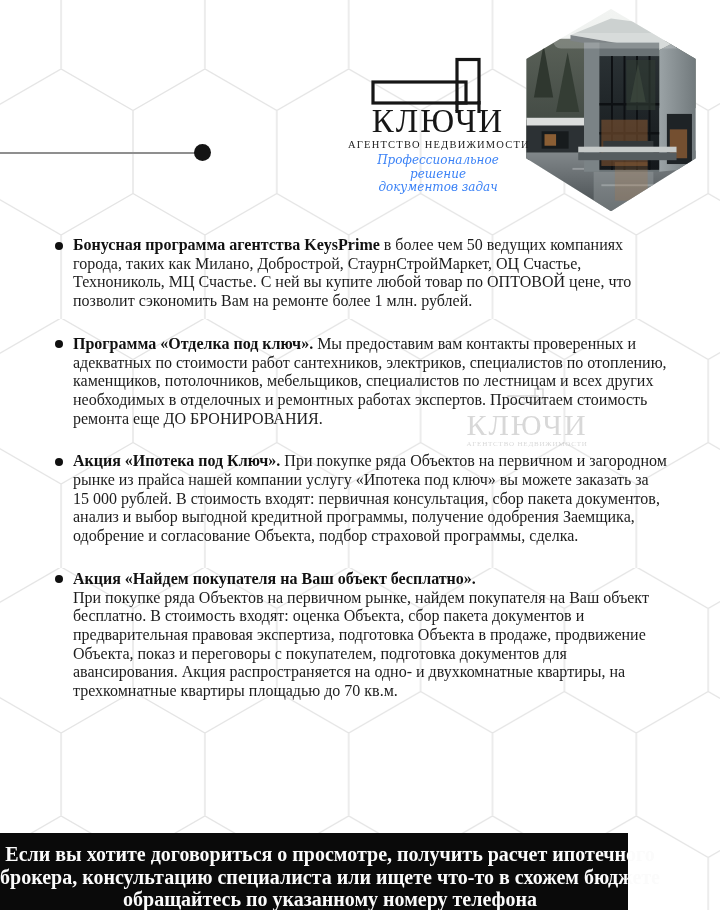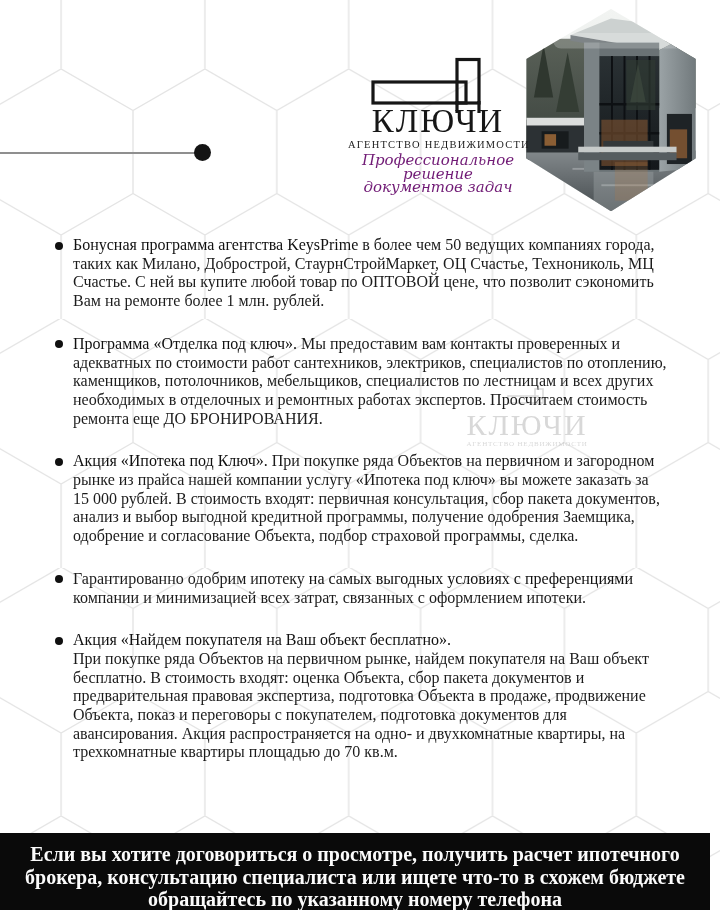--- a/index.html
+++ b/index.html
@@ -19,44 +19,44 @@
   .logo-title{
     position:absolute;left:0;top:53px;width:180px;
     font-size:33px;letter-spacing:2px;color:#161616;font-weight:400;
   }
   .logo-subtitle{
     position:absolute;left:0;top:89px;width:180px;
     font-size:10.5px;letter-spacing:1.2px;color:#1d1d1d;white-space:nowrap;
   }
   .logo-tagline{
     position:absolute;left:0;top:104px;width:180px;
-    font-style:italic;font-size:15px;line-height:13.5px;color:#701a75;
+    font-style:italic;font-size:12px;line-height:13.5px;color:#3b82f6;
     font-family:"DejaVu Serif", serif;
   }
   
   .house{position:absolute;left:512px;top:6px;width:198px;height:212px;z-index:1;}
   
   .watermark{
     position:absolute;left:452px;top:388px;width:150px;z-index:0;text-align:center;
     opacity:.38;color:#9a9a9a;pointer-events:none;
   }
   .watermark .wm-title{font-size:30px;letter-spacing:2px;line-height:30px;}
   .watermark .wm-sub{font-size:7px;letter-spacing:.8px;white-space:nowrap;}
   
   .bullets{
     position:absolute;left:55px;top:236px;width:612px;z-index:2;
     list-style:none;margin:0;padding:0;
     font-size:16px;line-height:18.7px;
   }
   .bullets li{position:relative;padding-left:18px;margin-bottom:24px;}
   .b-dot{position:absolute;left:0;top:5.5px;width:8px;height:8px;border-radius:50%;background:#101010;}
-  .seg-b{font-weight:400;color:#111;}
+  .seg-b{font-weight:700;color:#111;}
   
   .footer{
-    position:absolute;left:0;top:833px;width:710px;height:77px;background:#0a0a0a;z-index:3;
+    position:absolute;left:0;top:833px;width:628px;height:77px;background:#0a0a0a;z-index:3;
   }
   .footer p{
     margin:0 auto;padding-top:10px;width:660px;text-align:center;
     color:#fbfbfb;font-weight:700;font-size:20px;line-height:22.5px;
   }
 </style>
 </head>
 <body>
 
 <div class="page">
@@ -166,21 +166,20 @@
       <rect x="28" y="1" width="8" height="14" fill="none" stroke="#9a9a9a" stroke-width="1.5"></rect>
     </svg>
     <div class="wm-title">КЛЮЧИ</div>
     <div class="wm-sub">АГЕНТСТВО НЕДВИЖИМОСТИ</div>
   </div>
 
   <ul class="bullets">
       <li><span class="b-dot"></span><span class="seg-b">Бонусная программа агентства KeysPrime</span><span class="seg"> в более чем 50 ведущих компаниях города, таких как Милано, Добрострой, СтаурнСтройМаркет, ОЦ Счастье, Технониколь, МЦ Счастье. С ней вы купите любой товар по ОПТОВОЙ цене, что позволит сэкономить Вам на ремонте более 1 млн. рублей.</span></li>
       <li><span class="b-dot"></span><span class="seg-b">Программа «Отделка под ключ».</span><span class="seg"> Мы предоставим вам контакты проверенных и адекватных по стоимости работ сантехников, электриков, специалистов по отоплению, каменщиков, потолочников, мебельщиков, специалистов по лестницам и всех других необходимых в отделочных и ремонтных работах экспертов. Просчитаем стоимость ремонта еще ДО БРОНИРОВАНИЯ.</span></li>
       <li><span class="b-dot"></span><span class="seg-b">Акция «Ипотека под Ключ».</span><span class="seg"> При покупке ряда Объектов на первичном и загородном рынке из прайса нашей компании услугу «Ипотека под ключ» вы можете заказать за 15 000 рублей. В стоимость входят: первичная консультация, сбор пакета документов, анализ и выбор выгодной кредитной программы, получение одобрения Заемщика, одобрение и согласование Объекта, подбор страховой программы, сделка.</span></li>
-      <li><span class="b-dot"></span><span class="seg">Гарантированно одобрим ипотеку </span><span class="seg-b">на самых выгодных условиях с преференциями</span><span class="seg"> компании и минимизацией всех затрат, связанных с оформлением ипотеки.</span></li>
       <li><span class="b-dot"></span><span class="seg-b">Акция «Найдем покупателя на Ваш объект бесплатно».</span><br><span class="seg">При покупке ряда Объектов на первичном рынке, найдем покупателя на Ваш объект бесплатно. В стоимость входят: оценка Объекта, сбор пакета документов и предварительная правовая экспертиза, подготовка Объекта в продаже, продвижение Объекта, показ и переговоры с покупателем, подготовка документов для авансирования. Акция распространяется на одно- и двухкомнатные квартиры, на трехкомнатные квартиры площадью до 70 кв.м.</span></li>
     </ul>
 
   <footer class="footer">
     <p>Если вы хотите договориться о просмотре, получить расчет ипотечного брокера, консультацию специалиста или ищете что-то в схожем бюджете обращайтесь по указанному номеру телефона</p>
   </footer>
 
 </div>
 
 </body></html>

